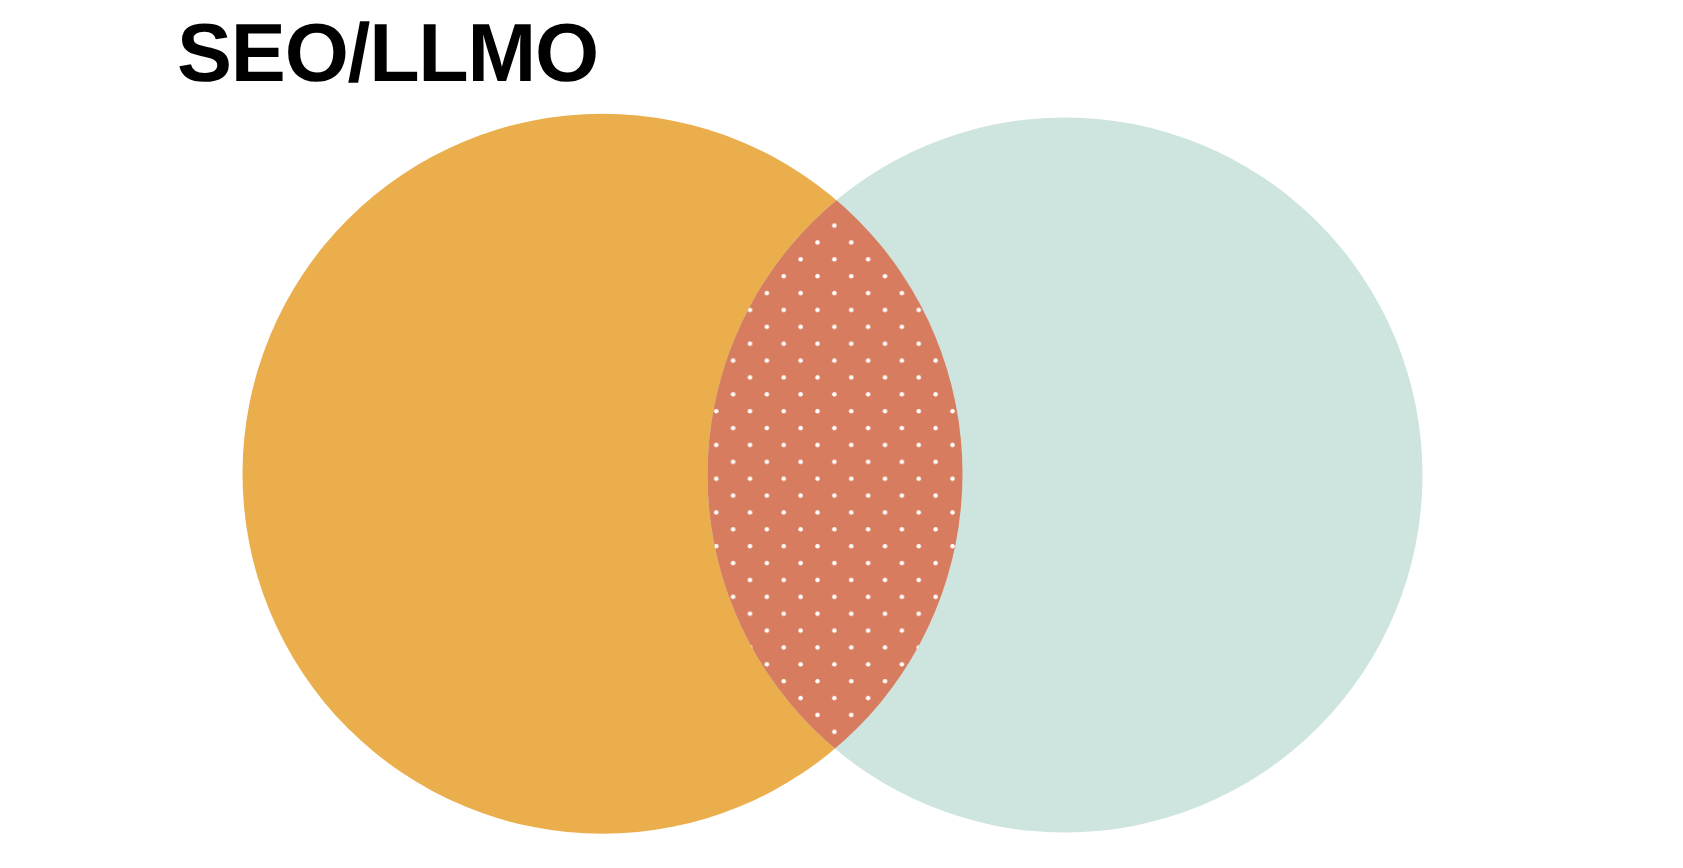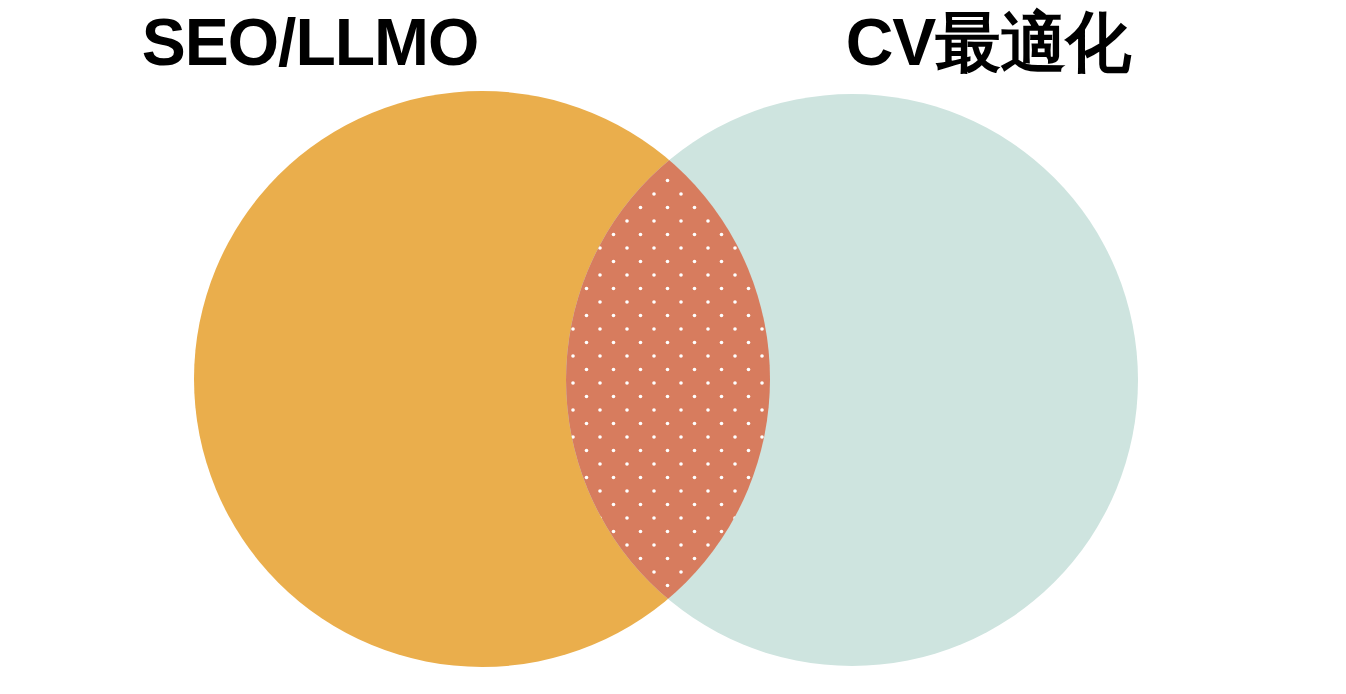--- a/index.html
+++ b/index.html
@@ -58,15 +58,14 @@
 
     <circle cx="482" cy="379" r="288" fill="#EAAE4C"></circle>
 
     <circle cx="852" cy="380" r="286" fill="#CEE4DF"></circle>
 
     <circle cx="852" cy="380" r="286" fill="url(#overlap-dots)" clip-path="url(#clip-left-circle)"></circle>
   </svg>
 
   <div class="set-title left">SEO/LLMO</div>
 
-  <div class="set-title right">CV最適化</div>
 
 </div>
 
 </body></html>

